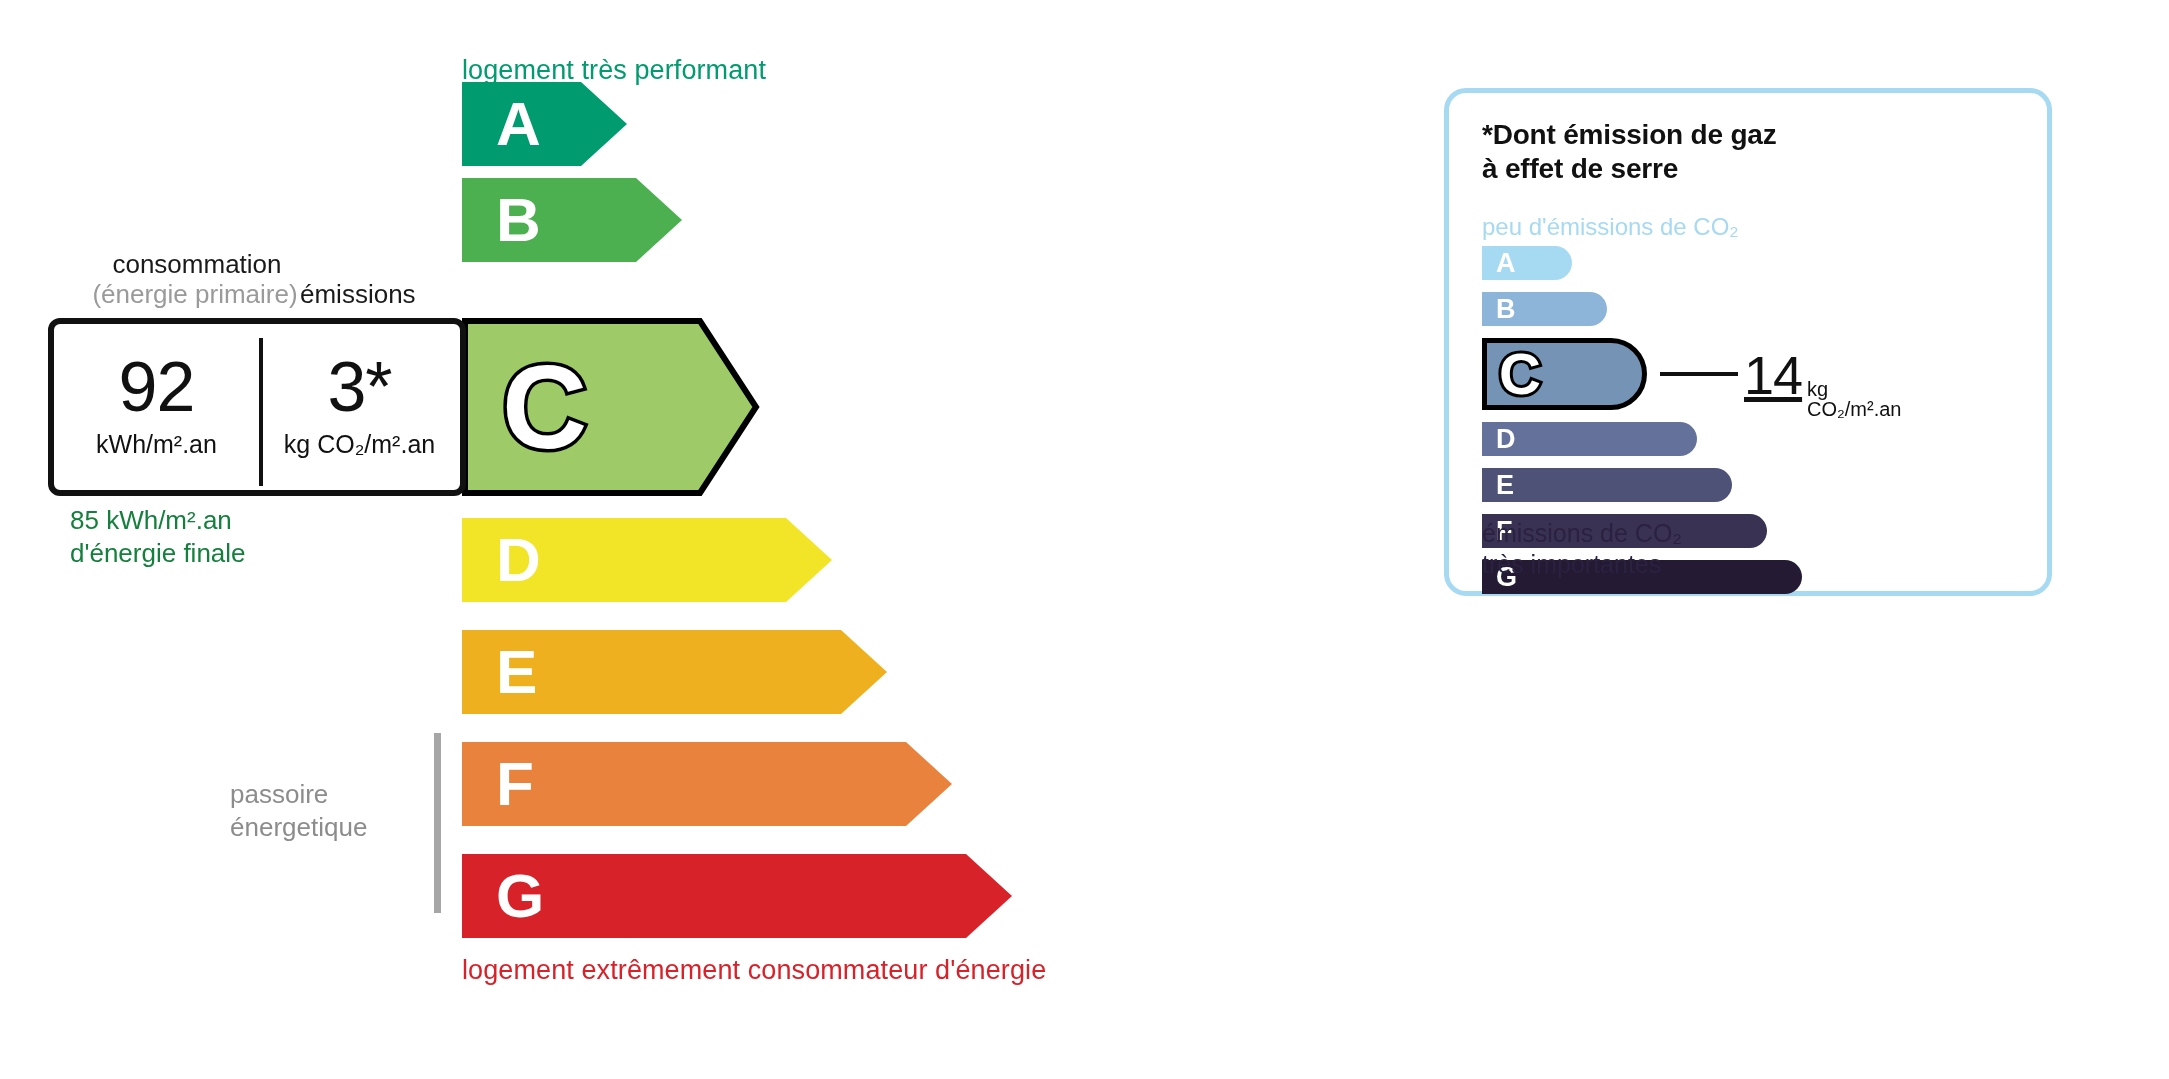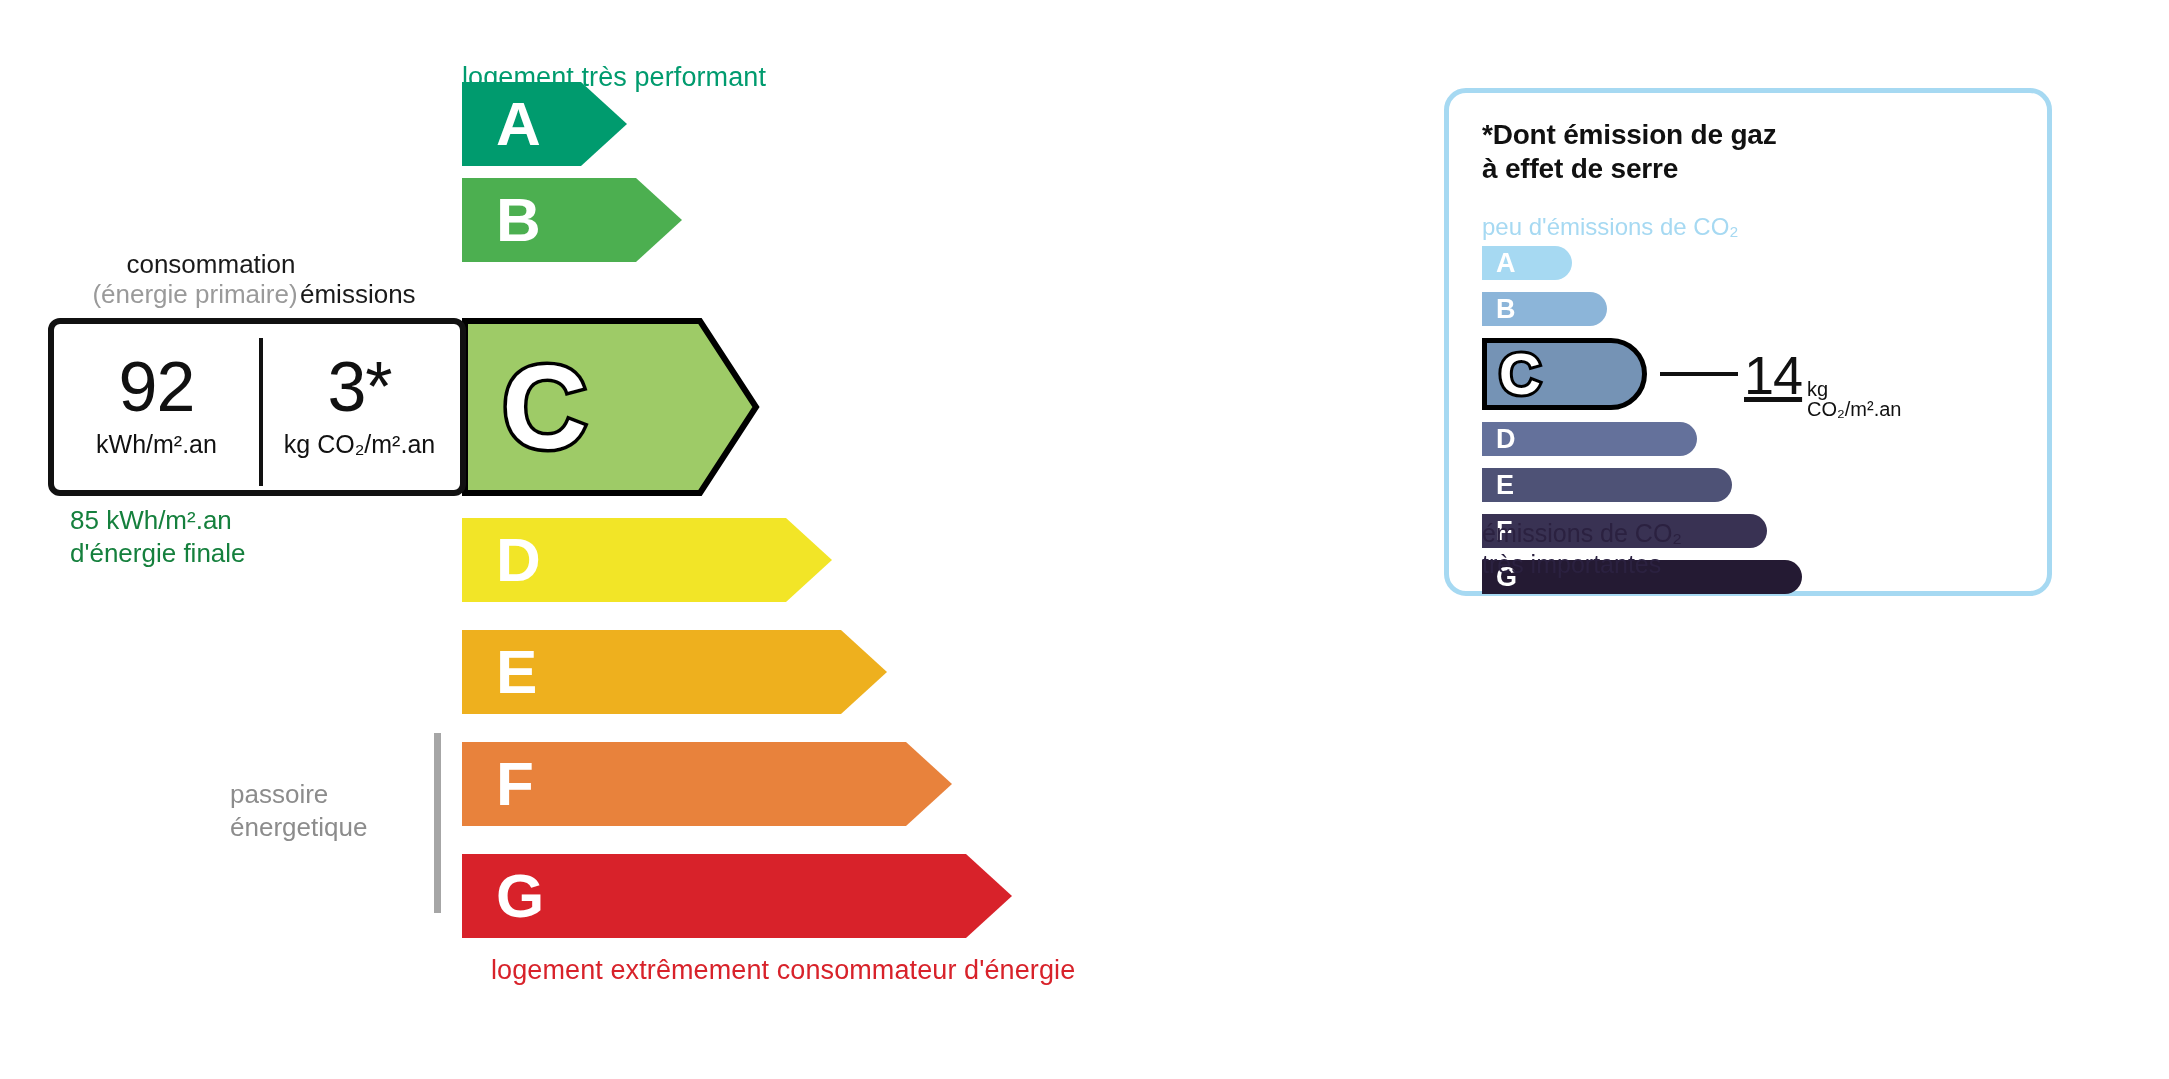--- a/index.html
+++ b/index.html
@@ -19,36 +19,34 @@
   
   #dpe-root { position: absolute; inset: 0; }
 
   .top-caption {
     position: absolute;
     left: 462px; top: 55px;
     font-size: 27px;
     color: #009b6e;
     letter-spacing: 0.1px;
     white-space: nowrap;
-    margin-top: 7px;
   }
   .bottom-caption {
     position: absolute;
     left: 462px; top: 955px;
     font-size: 27px;
     color: #d8222a;
     letter-spacing: 0.1px;
     white-space: nowrap;
-    margin-left: 29px;
   }
 
   
   .lbl-consommation {
     position: absolute;
-    left: 86px; top: 249px;
+    left: 72px; top: 249px;
     width: 250px;
     text-align: center;
     font-size: 26px;
     color: #1a1a1a;
     line-height: 1.16;
   }
   .lbl-energie-primaire {
     position: absolute;
     left: 45px; top: 279px;
     width: 300px;

